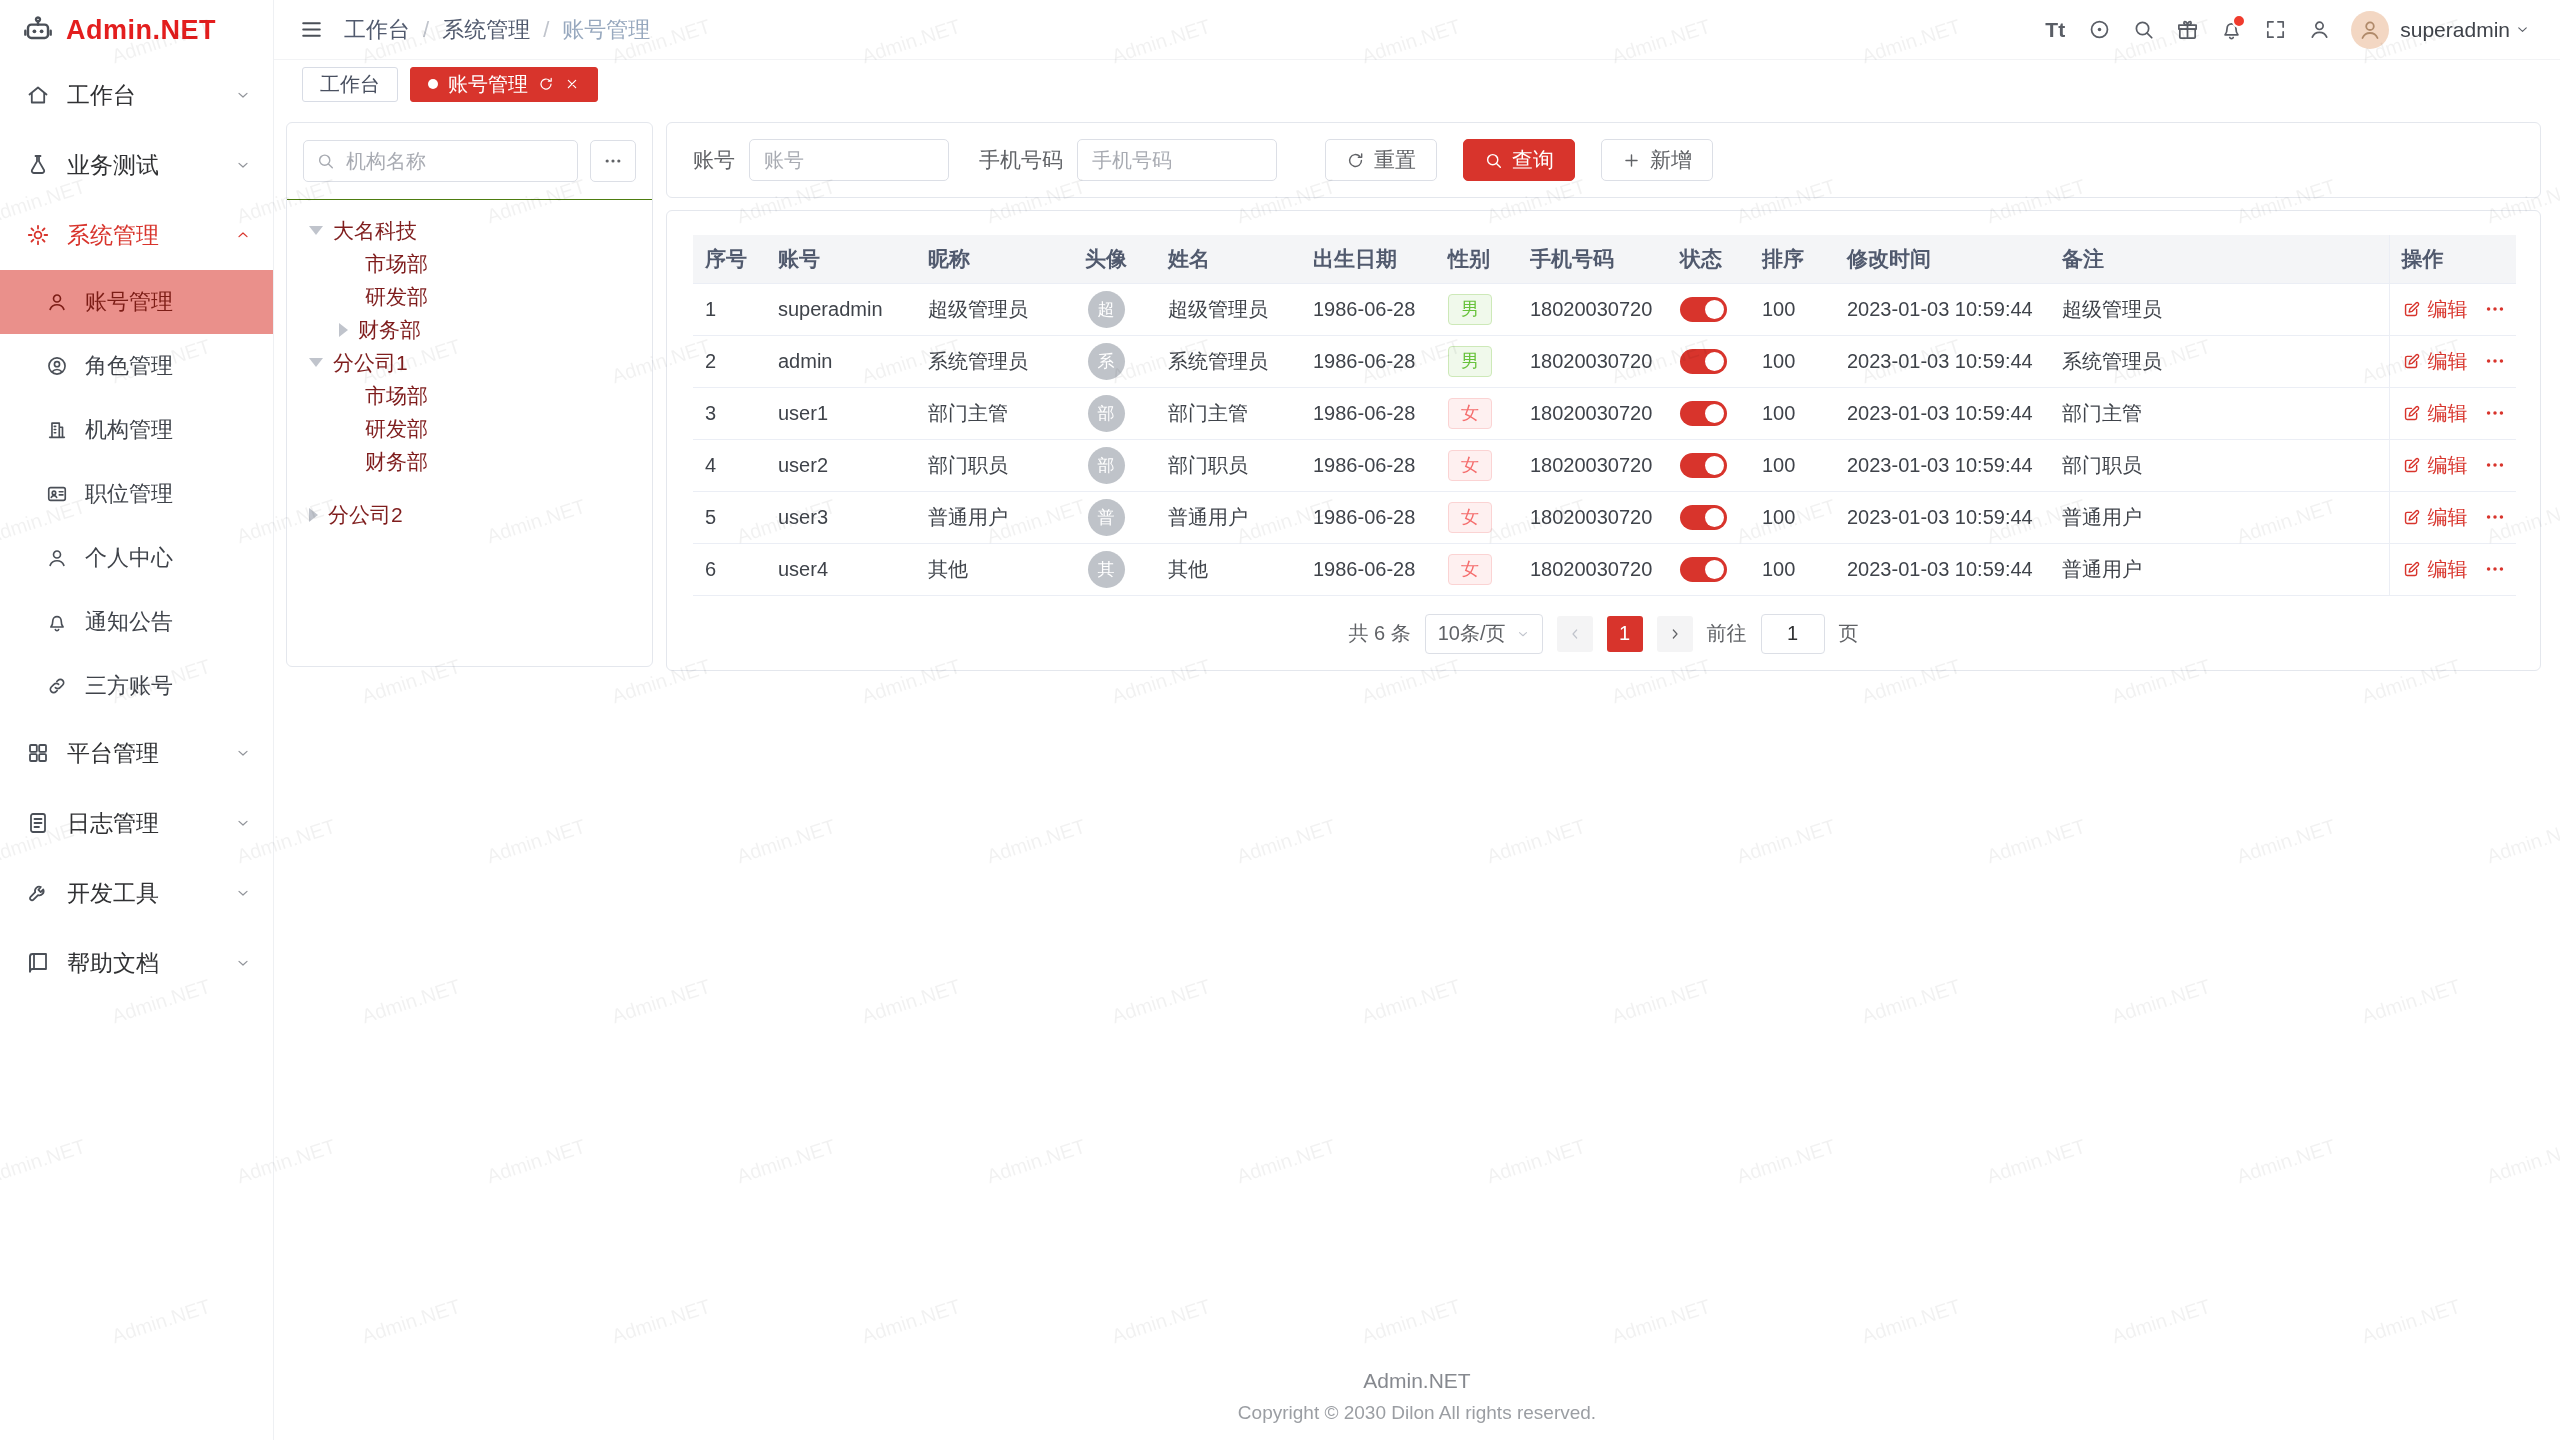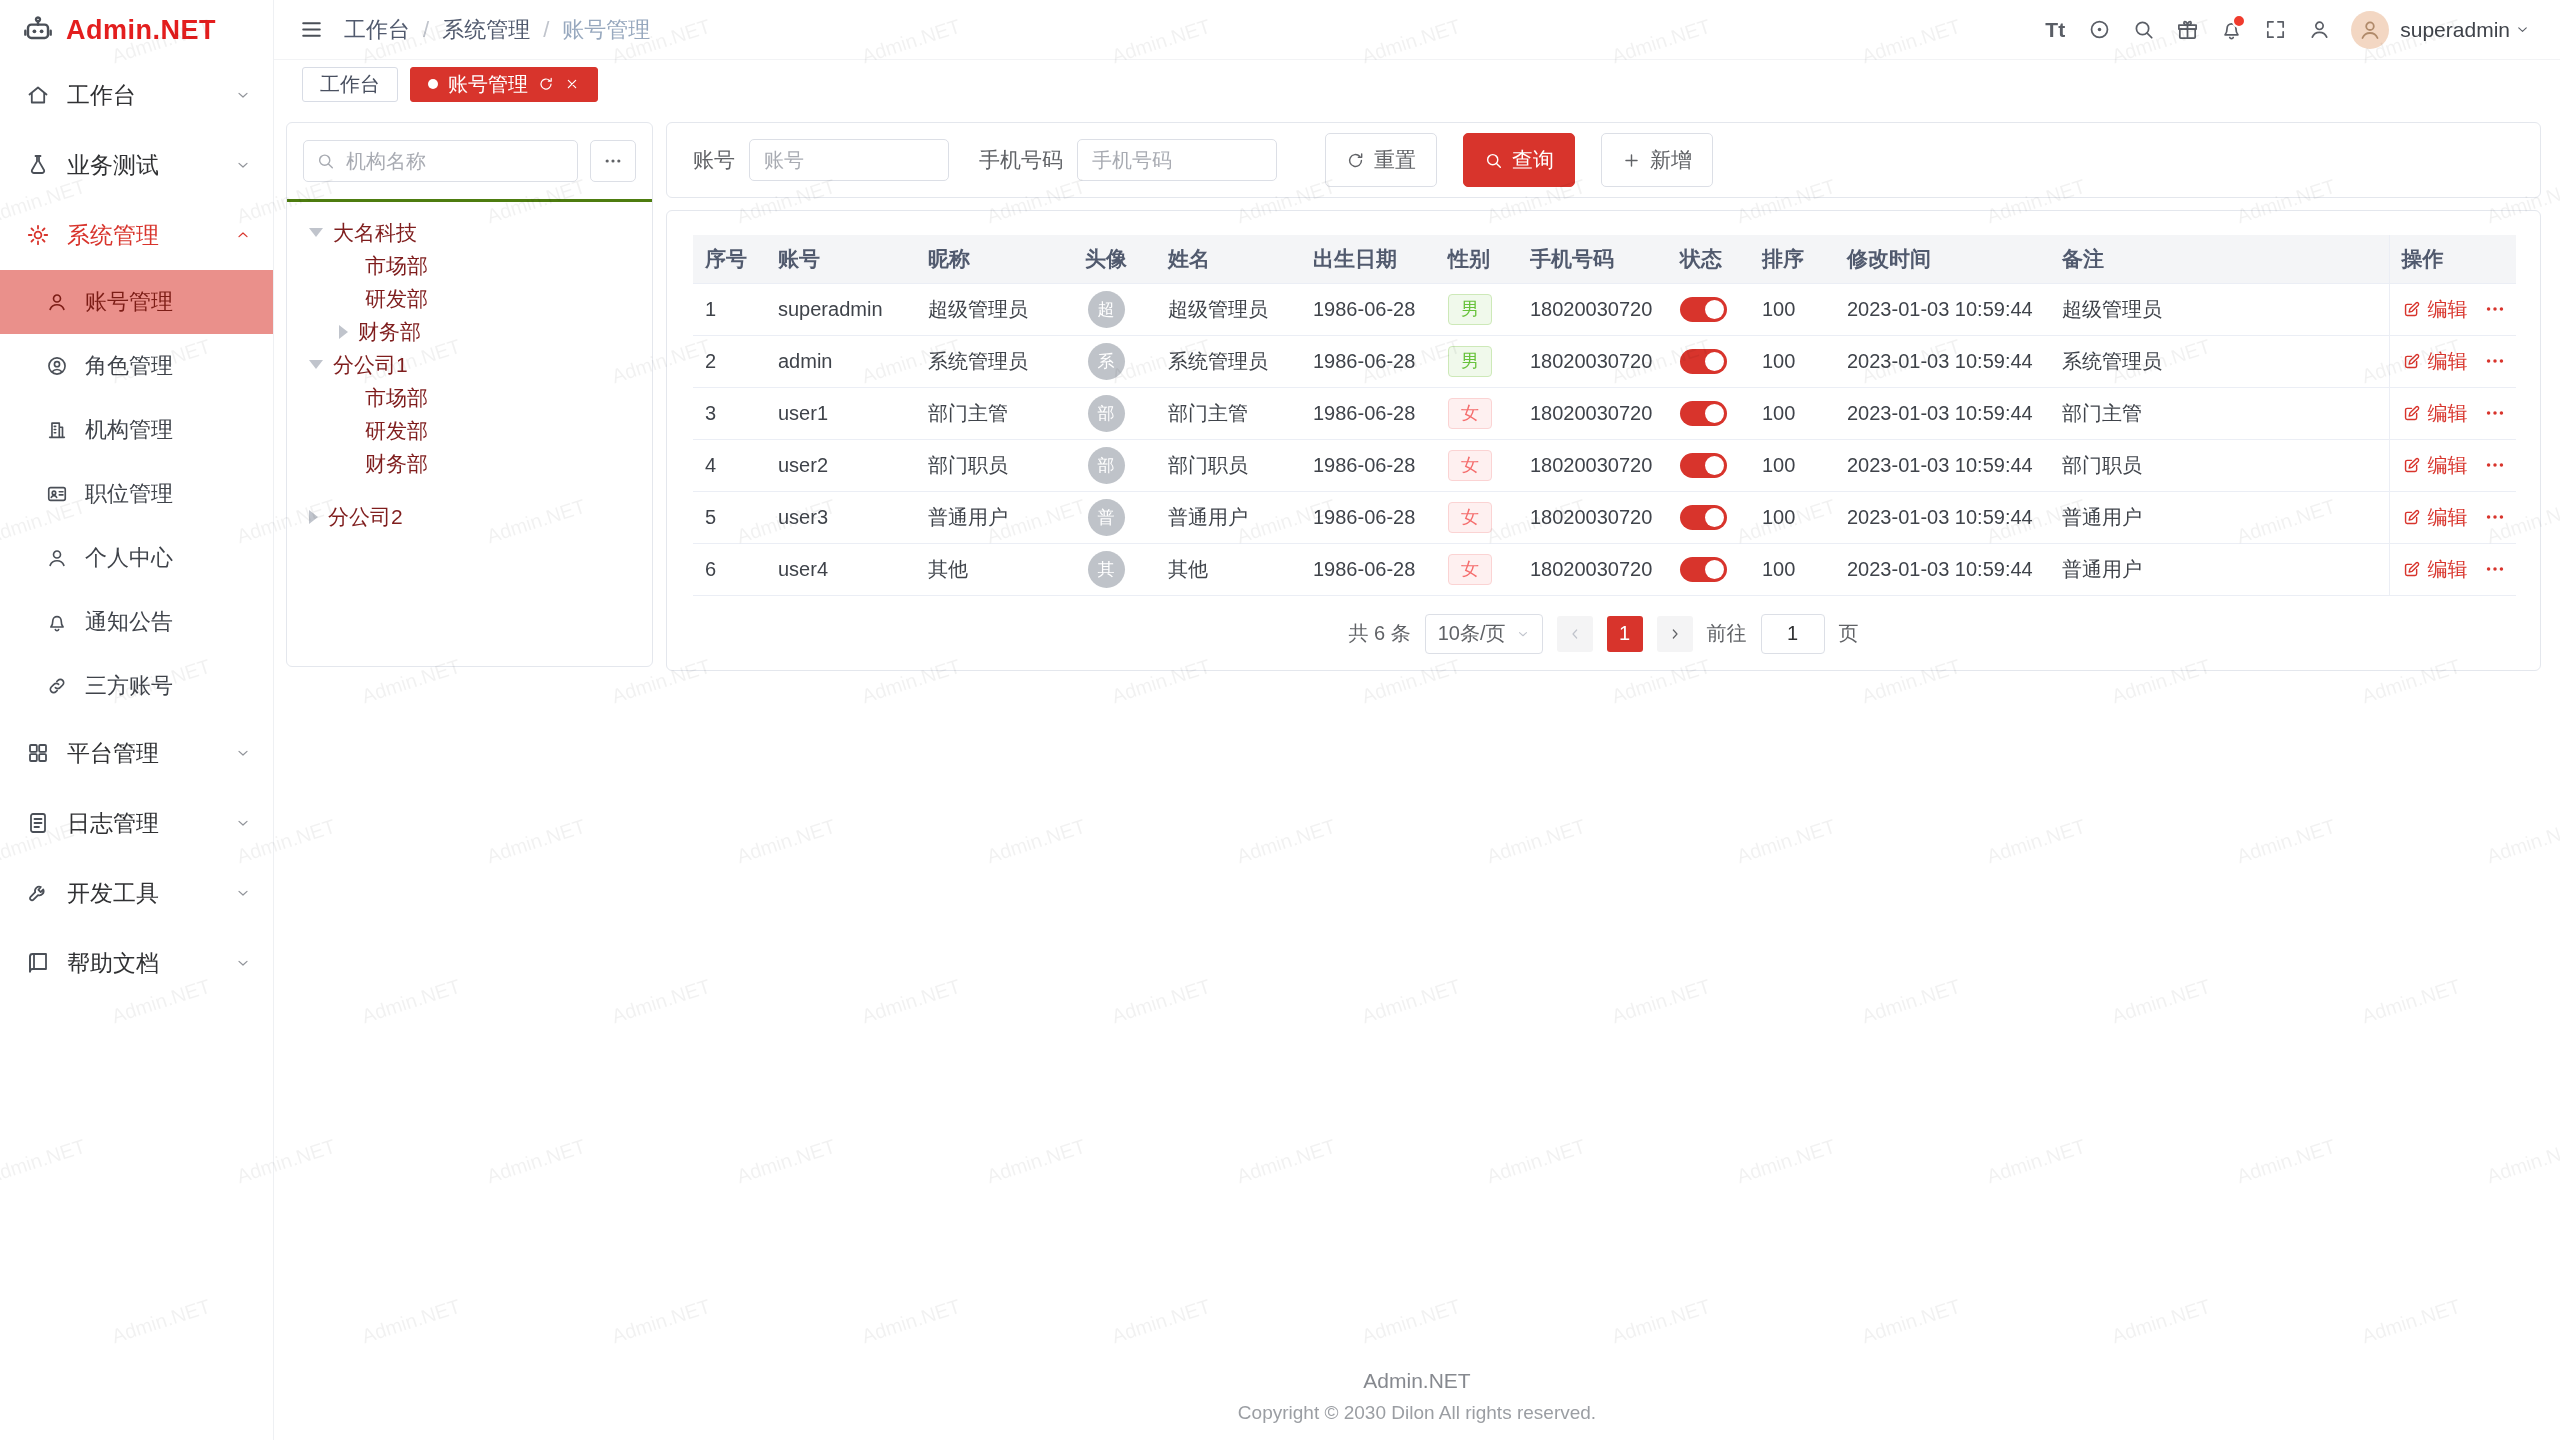--- a/index.html
+++ b/index.html
@@ -51,39 +51,39 @@
   .tabbar{height:48px;display:flex;align-items:center;gap:12px;padding:0 28px;flex:none}
   .tab{height:35px;display:inline-flex;align-items:center;gap:10px;padding:0 17px;border:1px solid #d8dce5;border-radius:3px;font-size:20px;color:#495060;background:#fff;cursor:pointer}
   .tab.active{background:var(--red);border-color:var(--red);color:#fff}
   .tab .dot{width:10px;height:10px;border-radius:50%;background:#fff}
   .tab .ic{font-size:16px}
 
   
   .content{flex:1;display:flex;gap:13px;margin:14px 19px 0 12px;min-height:0;align-items:flex-start}
   .card{background:#fff;border:1px solid var(--bd);border-radius:6px}
   .tree-card{width:367px;flex:none;height:545px;display:flex;flex-direction:column}
-  .tree-head{display:flex;align-items:center;gap:12px;padding:17px 16px;border-bottom:3px solid #4d7c0f}
+  .tree-head{display:flex;align-items:center;gap:12px;padding:17px 16px;border-bottom:1px solid #4d7c0f}
   .sbox{position:relative;flex:1}
   .sbox .ic{position:absolute;left:13px;top:50%;transform:translateY(-50%);font-size:19px;color:#a8abb2}
   .sbox input{width:100%;height:42px;border:1px solid var(--bd2);border-radius:5px;padding:0 12px 0 42px;font-size:20px;color:var(--txt)}
   .more-btn{width:46px;height:42px;border:1px solid var(--bd2);border-radius:5px;background:#fff;color:#606266;display:flex;align-items:center;justify-content:center;font-size:20px;cursor:pointer}
   .tree-body{padding:14px 10px}
   .titem{height:33px;display:flex;align-items:center;font-size:21px;color:#7f1d1d;cursor:pointer;white-space:nowrap}
   .tw{display:inline-block;width:0;height:0;margin-right:10px;flex:none}
   .tw.down{border-left:7px solid transparent;border-right:7px solid transparent;border-top:9px solid #c0c4cc}
   .tw.right{border-top:7px solid transparent;border-bottom:7px solid transparent;border-left:9px solid #c0c4cc}
   .tw.none{width:16px}
 
   .right-col{flex:1;display:flex;flex-direction:column;gap:12px;min-width:0}
   .query-card{height:76px;display:flex;align-items:center;padding:0 26px}
   .qgroup{display:flex;align-items:center;margin-right:30px}
   .qlabel{font-size:21px;color:#606266;margin-right:14px;white-space:nowrap}
   .qinput{width:200px;height:42px;border:1px solid var(--bd2);border-radius:5px;padding:0 14px;font-size:20px;color:var(--txt)}
   .qbtns{display:flex;gap:26px;margin-left:18px}
-  .btn{height:54px;border-radius:5px;padding:0 20px;font-size:21px;display:inline-flex;align-items:center;gap:9px;border:1px solid var(--bd2);background:#fff;color:#606266;cursor:pointer;white-space:nowrap}
+  .btn{height:42px;border-radius:5px;padding:0 20px;font-size:21px;display:inline-flex;align-items:center;gap:9px;border:1px solid var(--bd2);background:#fff;color:#606266;cursor:pointer;white-space:nowrap}
   .btn .ic{font-size:19px}
   .btn.primary{background:var(--red);border-color:var(--red);color:#fff}
 
   
   .table-card{padding:24px 26px 16px}
   table{width:100%;border-collapse:collapse;table-layout:fixed;font-size:20px}
   th{height:48px;background:#f4f5f7;text-align:left;padding:0 12px;font-weight:600;color:#515a6e;border-bottom:1px solid var(--tbd);font-size:21px;white-space:nowrap;overflow:hidden}
   td{height:52px;padding:0 12px;border-bottom:1px solid var(--tbd);color:#3f434a;white-space:nowrap;overflow:hidden}
   th.center,td.center{text-align:center}
   td.ops,th.ops{border-left:1px solid var(--tbd)}

